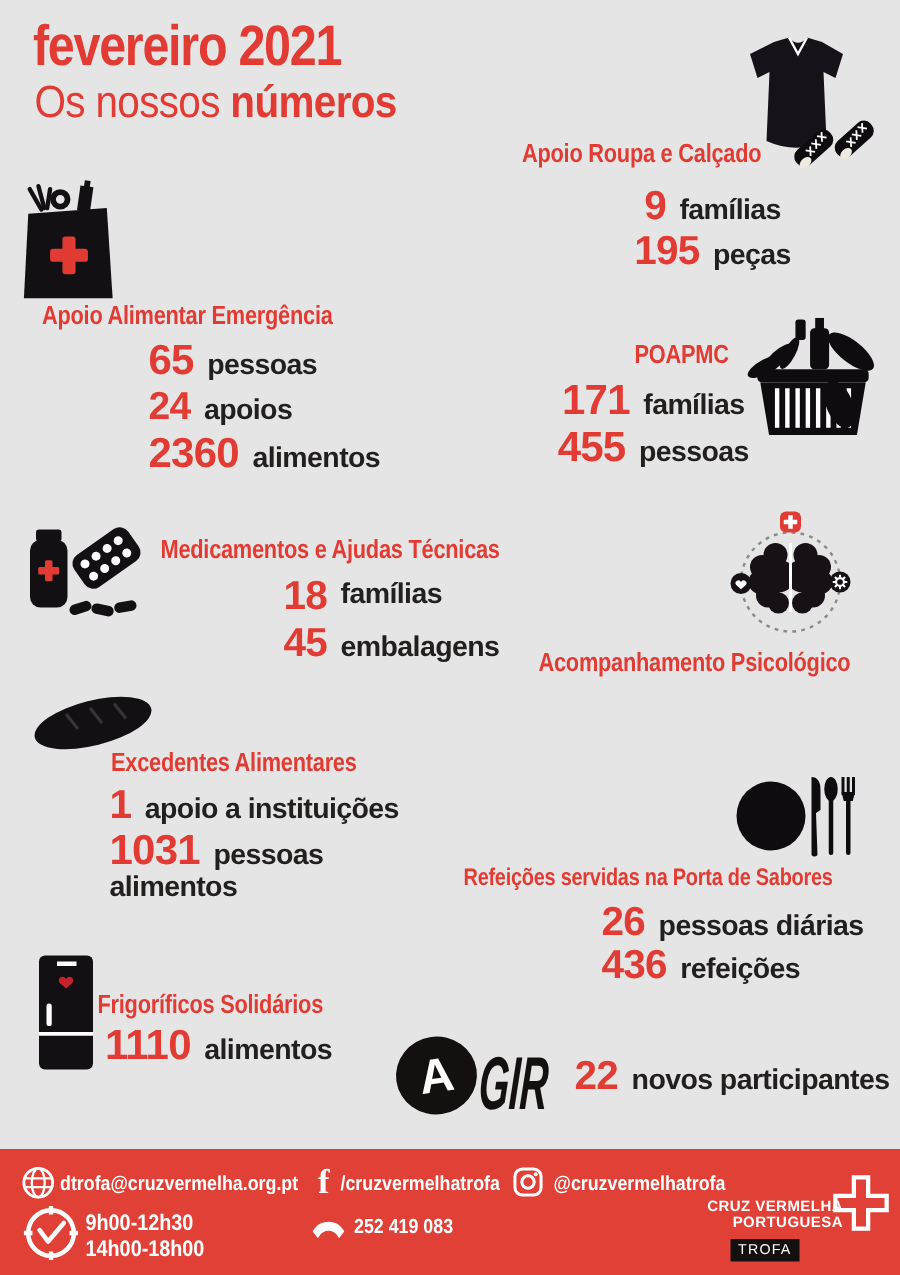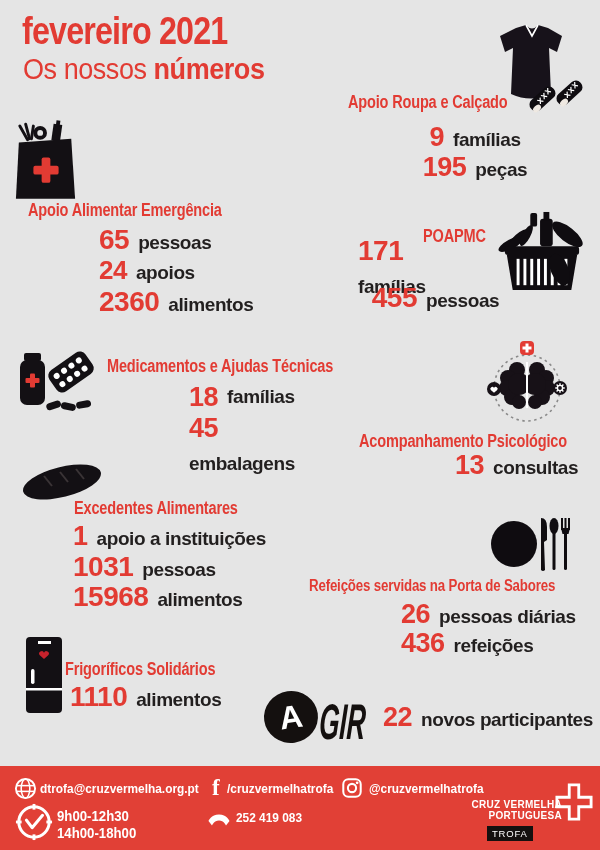--- a/index.html
+++ b/index.html
@@ -126,21 +126,21 @@
         <rect x="41" y="49" width="3" height="27"></rect>
       <rect x="48" y="49" width="3" height="27"></rect>
         <rect x="55" y="49" width="3" height="27"></rect>
       <rect x="62" y="49" width="3" height="27"></rect>
         <rect x="69" y="49" width="3" height="27"></rect>
     </g>
     <ellipse cx="64" cy="60" rx="9" ry="17" transform="rotate(-22 64 60)" fill="#0f0c10"></ellipse>
   </svg>
   <div class="abs label" style="left:423px;top:226px;">POAPMC</div>
   <div class="abs" style="left:358px;top:251px;width:155px;">
-    <div class="stat center" style="height:31px;flex-direction:column;">
+    <div class="stat center" style="height:31px;">
         <span class="num" style="font-size:28px;">171</span>
         <span class="unit">famílias</span>
       </div>
     <div class="stat center" style="height:31px;">
         <span class="num" style="font-size:28px;">455</span>
         <span class="unit">pessoas</span>
       </div>
   </div>
 
   <svg class="abs" style="left:16px;top:346px;" width="84" height="70" viewBox="0 0 84 70">
@@ -168,21 +168,21 @@
       <rect x="45" y="57" width="15" height="7" rx="3.5" transform="rotate(12 52 60)"></rect>
       <rect x="60" y="55" width="15" height="7" rx="3.5" transform="rotate(-10 67 58)"></rect>
     </g>
   </svg>
   <div class="abs label" style="left:107px;top:356px;">Medicamentos e Ajudas Técnicas</div>
   <div class="abs" style="left:189px;top:381px;">
     <div class="stat" style="height:32px;align-items:center;">
         <span class="num">18</span>
         <span class="unit">famílias</span>
       </div>
-    <div class="stat" style="height:32px;flex-direction:column;">
+    <div class="stat" style="height:32px;">
         <span class="num">45</span>
         <span class="unit">embalagens</span>
       </div>
   </div>
 
   <svg class="abs" style="left:477px;top:340px;" width="100" height="90" viewBox="0 0 100 90">
     <circle cx="50" cy="48" r="33" fill="none" stroke="#8a8a8a" stroke-width="1.6" stroke-dasharray="2.5 3.5"></circle>
     <g fill="#171117">
       <circle cx="40" cy="30" r="8"></circle>
         <circle cx="31" cy="38" r="8"></circle>
@@ -210,47 +210,40 @@
         <line x1="83" y1="50.8" x2="83" y2="52.8"></line>
       <line x1="78.2" y1="48" x2="80.2" y2="48"></line>
         <line x1="85.8" y1="48" x2="87.8" y2="48"></line>
       <line x1="79.6" y1="44.6" x2="81" y2="46"></line>
         <line x1="85" y1="50" x2="86.4" y2="51.4"></line>
       <line x1="86.4" y1="44.6" x2="85" y2="46"></line>
         <line x1="81" y1="50" x2="79.6" y2="51.4"></line>
     </g>
   </svg>
   <div class="abs label" style="left:359px;top:431px;">Acompanhamento Psicológico</div>
-  <div class="abs" style="left:455px;top:450px;">
-    <div class="stat">
-        <span class="num">13</span>
-        <span class="unit">consultas</span>
-      </div>
-  </div>
 
   <svg class="abs" style="left:20px;top:458px;" width="84" height="48" viewBox="0 0 84 48">
     <ellipse cx="42" cy="24" rx="40" ry="15" transform="rotate(-14 42 24)" fill="#131014"></ellipse>
     <g stroke="#3a3436" stroke-width="2">
       <line x1="24" y1="18" x2="32" y2="28"></line>
         <line x1="40" y1="14" x2="48" y2="24"></line>
         <line x1="56" y1="11" x2="64" y2="21"></line>
     </g>
   </svg>
   <div class="abs label" style="left:74px;top:498px;">Excedentes Alimentares</div>
   <div class="abs" style="left:73px;top:521px;">
     <div class="stat">
         <span class="num">1</span>
         <span class="unit">apoio a instituições</span>
       </div>
     <div class="stat">
         <span class="num" style="font-size:28px;">1031</span>
         <span class="unit">pessoas</span>
       </div>
     <div class="stat">
-        <span class="num" style="font-size:28px;">15968</span>
         <span class="unit">alimentos</span>
       </div>
   </div>
 
   <svg class="abs" style="left:490px;top:514px;" width="80" height="60" viewBox="0 0 80 60">
     <circle cx="24" cy="30" r="23" fill="#0f0c10"></circle>
     <path d="M51,4 Q57,4 57,13 L57,26 L54,28 L55,56 Q53,58 51,56 L51,4 Z" fill="#0f0c10"></path>
     <ellipse cx="64" cy="12" rx="4.5" ry="8" fill="#0f0c10"></ellipse>
     <rect x="62.5" y="18" width="3" height="38" rx="1.5" fill="#0f0c10"></rect>
     <g fill="#0f0c10">

